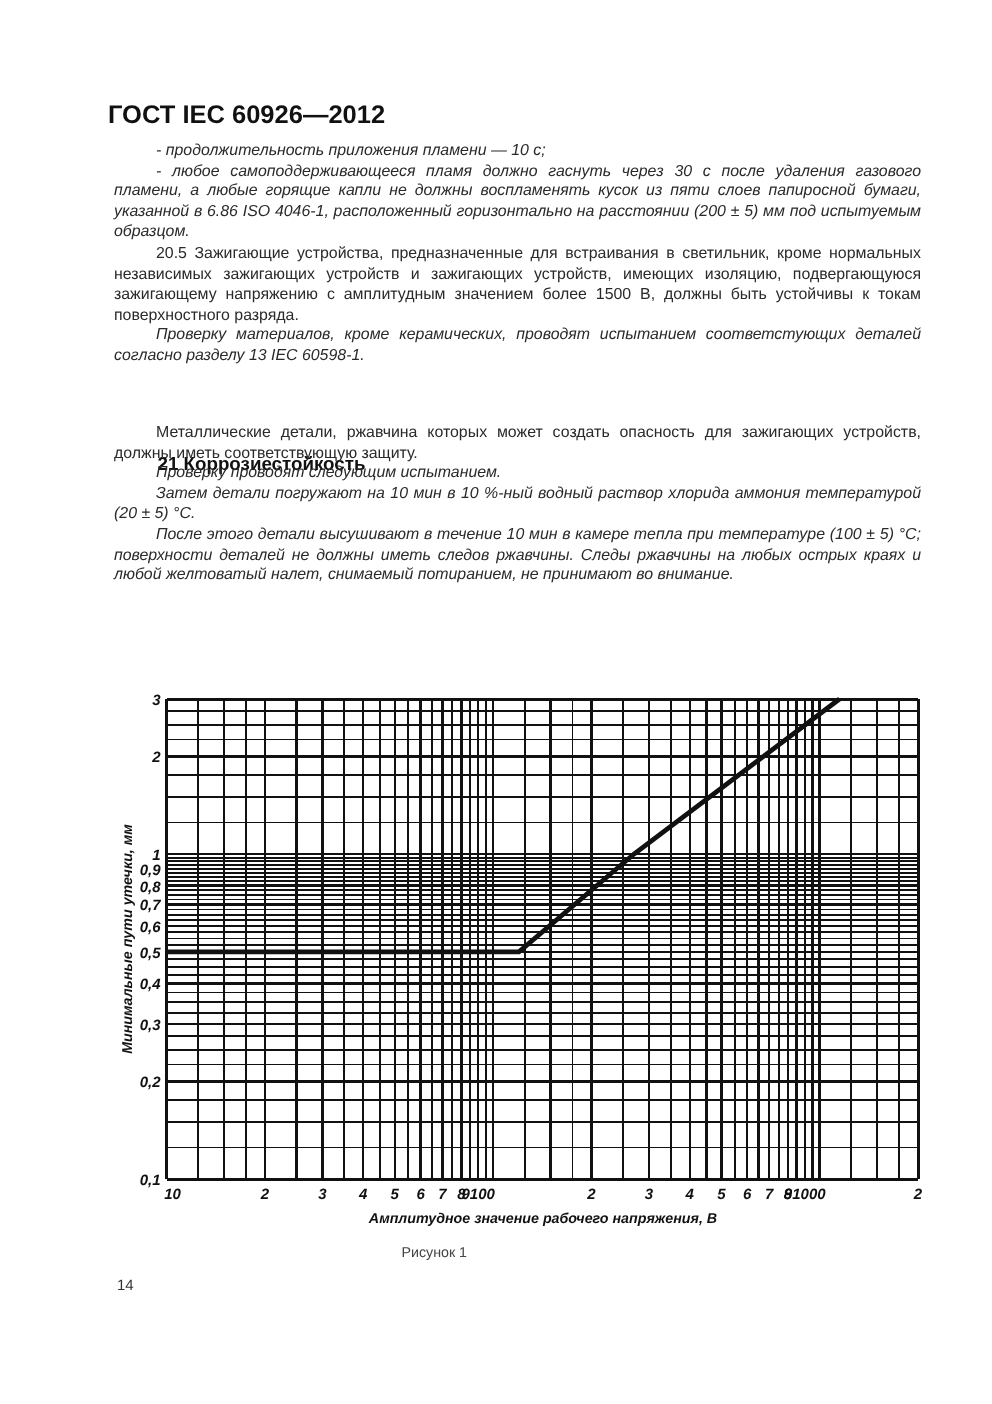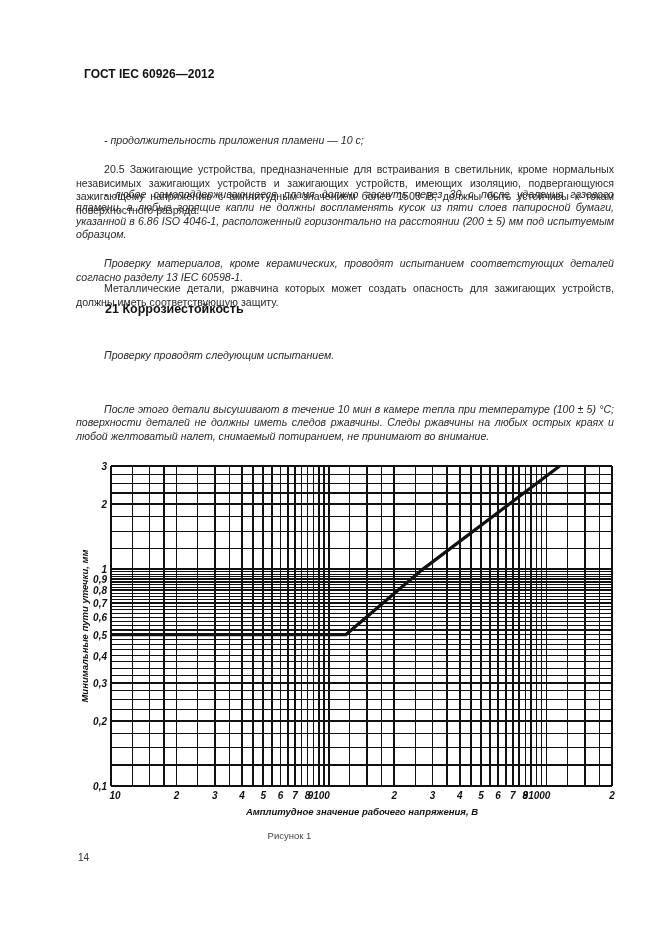--- a/index.html
+++ b/index.html
@@ -1,21 +1,21 @@
 <!DOCTYPE html>
 <html><head>
 <meta charset="utf-8">
 <style>
   html, body { margin: 0; padding: 0; background: #ffffff; }
   body { width: 661px; height: 936px; position: relative; overflow: hidden;
          font-family: "Liberation Sans", sans-serif; color: #222; }
-  .header { position: absolute; left: 84px; top: 67px; font-size: 12px; font-weight: bold; color: #111; }
+  .header { position: absolute; left: 72px; top: 67px; font-size: 17px; font-weight: bold; color: #111; }
   .text { position: absolute; left: 76px; width: 538px; font-size: 10.6px; line-height: 13.6px; text-align: justify; color: #2a2a2a; }
   .p { margin: 0; text-indent: 28px; }
-  .i { font-style: italic; margin-top: 40px; }
+  .i { font-style: italic; }
   .h2 { position: absolute; left: 105px; top: 254px; font-size: 12.5px; font-weight: bold; color: #111; margin-top: 48px; }
   .chart { position: absolute; left: 0; top: 0; width: 661px; height: 936px; }
   .caption { position: absolute; left: 0; width: 579px; top: 830px; text-align: center; font-size: 9.5px; color: #444; }
   .pagenum { position: absolute; left: 78px; top: 852px; font-size: 10px; color: #333; }
   svg text { font-family: "Liberation Sans", sans-serif; font-style: italic; font-weight: bold; fill: #111; }
 </style>
 </head>
 <body>
 
 <div class="header">ГОСТ IEC 60926—2012</div>
@@ -28,20 +28,21 @@
 <div class="text" style="top:163px">
   <p class="p">20.5 Зажигающие устройства, предназначенные для встраивания в светильник, кроме нормальных независимых зажигающих устройств и зажигающих устройств, имеющих изоляцию, подвергающуюся зажигающему напряжению с амплитудным значением более 1500 В, должны быть устойчивы к токам поверхностного разряда.</p>
   <p class="p i">Проверку материалов, кроме керамических, проводят испытанием соответстующих деталей согласно разделу 13 IEC 60598-1.</p>
 </div>
 
 <div class="h2">21 Коррозиестойкость</div>
 
 <div class="text" style="top:282px">
   <p class="p">Металлические детали, ржавчина которых может создать опасность для зажигающих устройств, должны иметь соответствующую защиту.</p>
   <p class="p i">Проверку проводят следующим испытанием.</p>
+  <p class="p i">Затем детали погружают на 10 мин в 10 %-ный водный раствор хлорида аммония температурой (20 ± 5) °С.</p>
   <p class="p i">После этого детали высушивают в течение 10 мин в камере тепла при температуре (100 ± 5) °С; поверхности деталей не должны иметь следов ржавчины. Следы ржавчины на любых острых краях и любой желтоватый налет, снимаемый потиранием, не принимают во внимание.</p>
 </div>
 
 <svg class="chart" id="chart" width="661" height="936" viewBox="0 0 661 936">
     <g stroke="#111" stroke-width="1.6" shape-rendering="crispEdges">
       <line x1="111" y1="466" x2="111" y2="786"></line>
       <line x1="132.10007979406032" y1="466" x2="132.10007979406032" y2="786" stroke-width="1.2"></line>
       <line x1="149.34010028254292" y1="466" x2="149.34010028254292" y2="786"></line>
       <line x1="163.916329913682" y1="466" x2="163.916329913682" y2="786" stroke-width="1.2"></line>
       <line x1="176.5428343445542" y1="466" x2="176.5428343445542" y2="786"></line>

